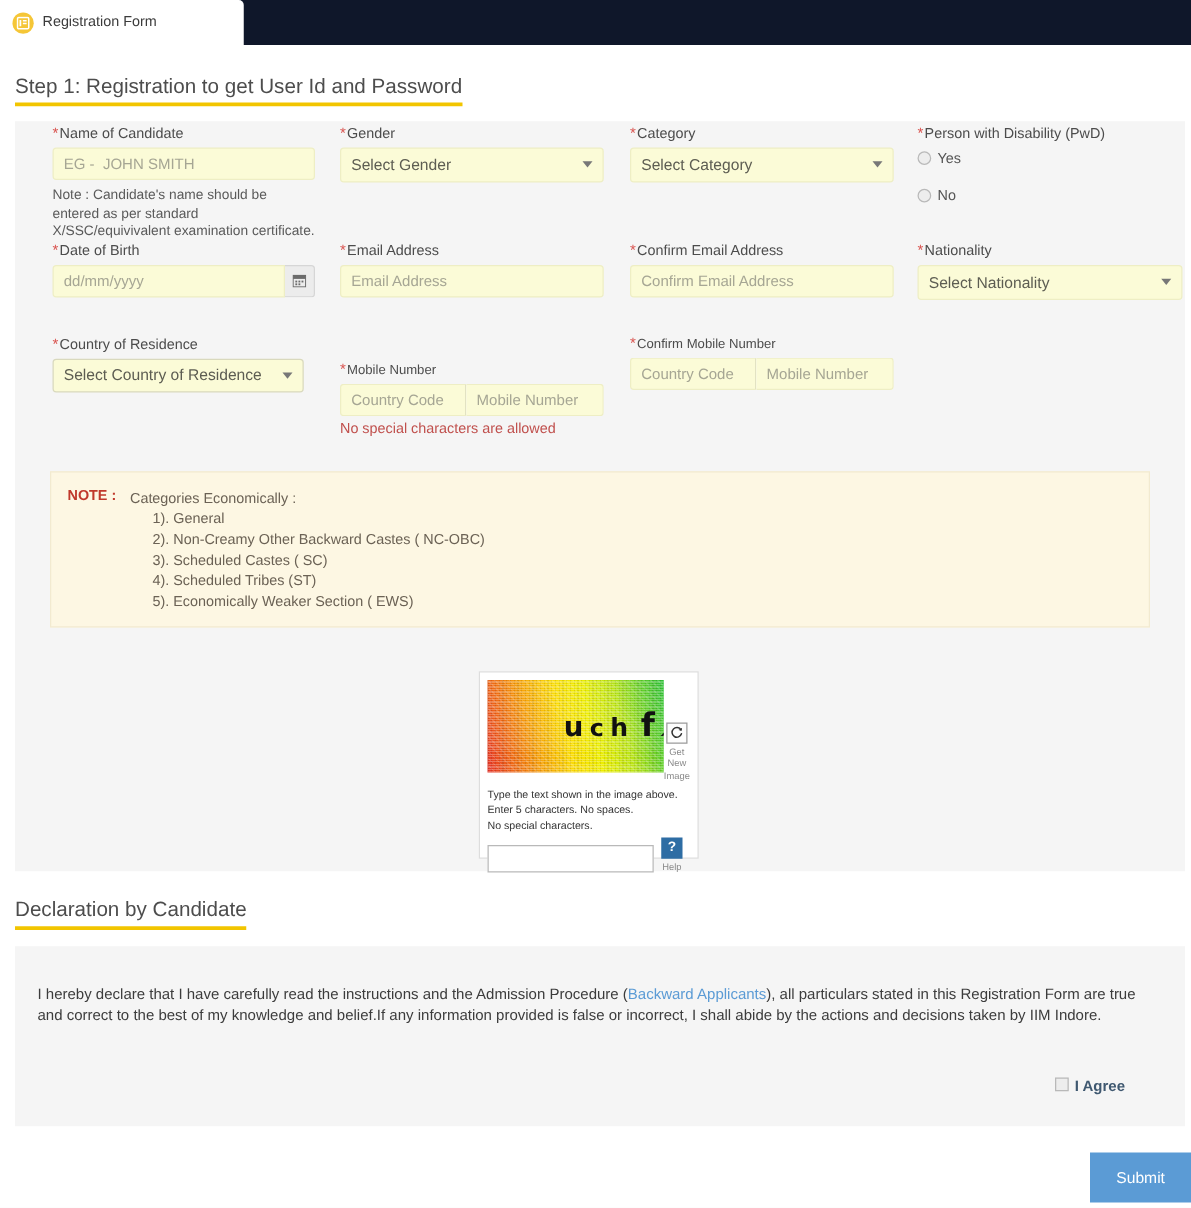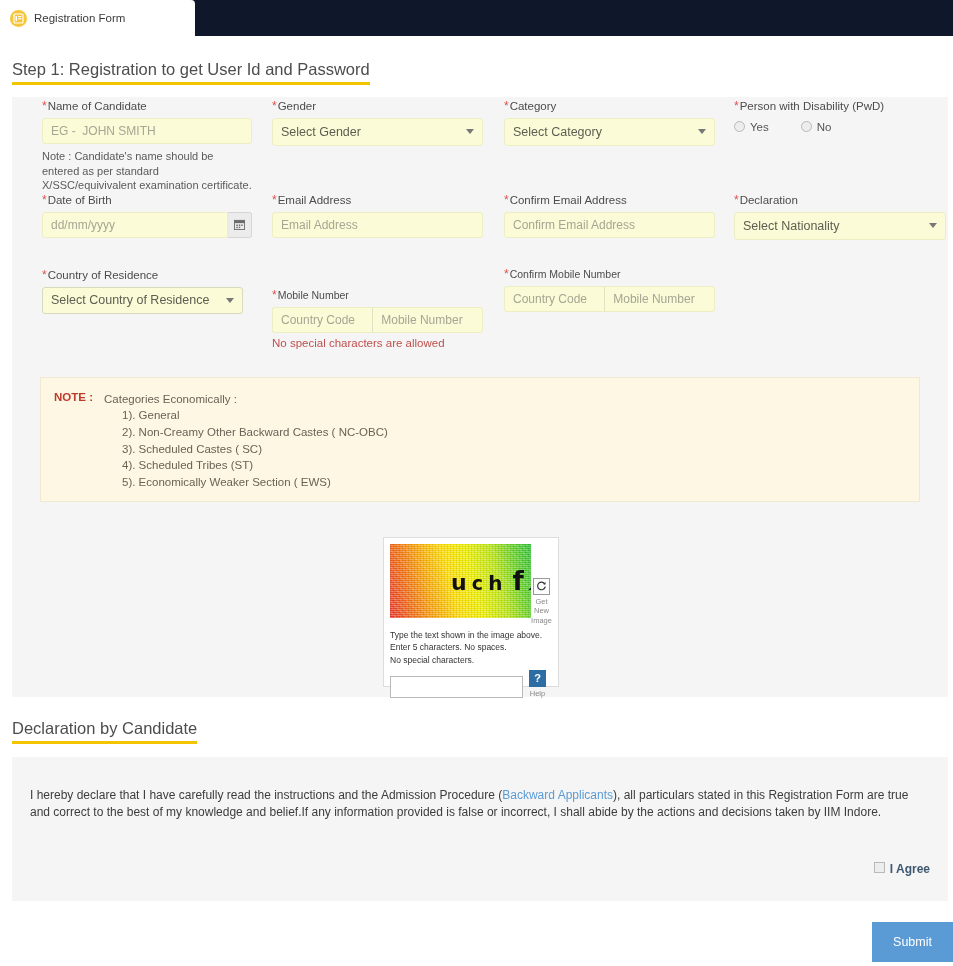--- a/index.html
+++ b/index.html
@@ -118,21 +118,21 @@
 
   .note-small {
     font-size: 11px;
     color: #5a5a5a;
     line-height: 1.35;
     margin-top: 5px;
     max-width: 225px;
   }
 
   
-  .radio-group { display: flex; gap: 32px; padding-top: 3px; }
+  .radio-group { display: flex; gap: 18px; padding-top: 3px; flex-direction: column; }
   .radio-item { display: flex; align-items: center; gap: 5px; font-size: 11.5px; color: #555; }
   .rdo {
     width: 11px; height: 11px;
     border-radius: 50%;
     border: 1px solid #b9b9b9;
     background: #ededed;
     flex: none;
   }
 
   
@@ -288,21 +288,21 @@
   
   .decl-text {
     font-size: 12px;
     color: #3c3c3c;
     line-height: 1.45;
     padding: 14px 20px 0 18px;
   }
   .decl-text a { color: #5b9bd5; text-decoration: none; cursor: pointer; }
   .agree-wrap {
     position: absolute;
-    right: 18px; top: 105px;
+    right: 48px; top: 105px;
     display: flex; align-items: flex-start; gap: 5px;
   }
   .chk {
     width: 11px; height: 11px;
     border: 1px solid #b9b9b9;
     background: #ededed;
     flex: none;
   }
   .agree-label {
     font-size: 12px; font-weight: bold; color: #3f5870;
@@ -407,21 +407,21 @@
     <label class="lbl"><span class="req">*</span><span>Email Address</span></label>
     <input class="txt" type="text" placeholder="Email Address" style="">
   </div>
 
   <div class="field" style="left:492px; top:96px; width:211px;">
     <label class="lbl"><span class="req">*</span><span>Confirm Email Address</span></label>
     <input class="txt" type="text" placeholder="Confirm Email Address" style="">
   </div>
 
   <div class="field" style="left:722px; top:96px; width:212px;">
-    <label class="lbl"><span class="req">*</span><span>Declaration</span></label>
+    <label class="lbl"><span class="req">*</span><span>Nationality</span></label>
     <div class="selbox">
       <span>Select Nationality</span>
       <span class="caret"></span>
     </div>
   </div>
 
   <div class="field" style="left:30px; top:171px; width:201px;">
     <label class="lbl"><span class="req">*</span><span>Country of Residence</span></label>
     <div class="selbox bordered">
       <span>Select Country of Residence</span>

